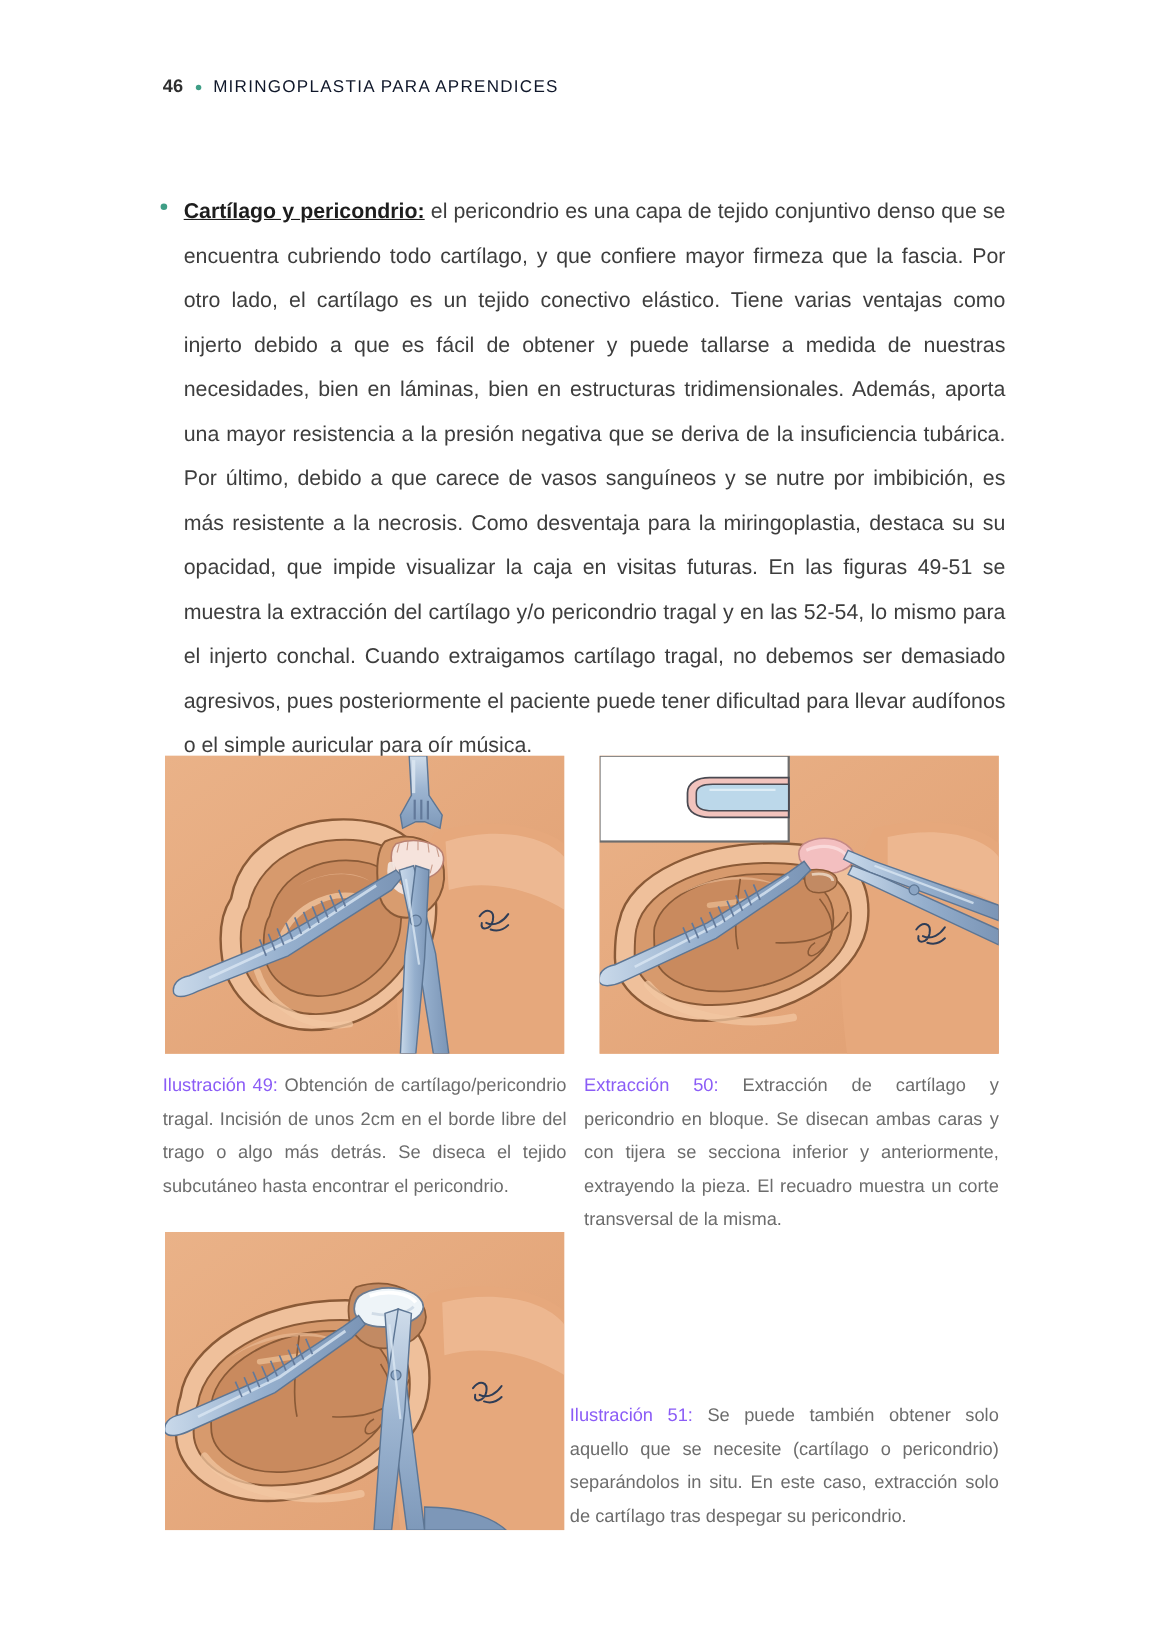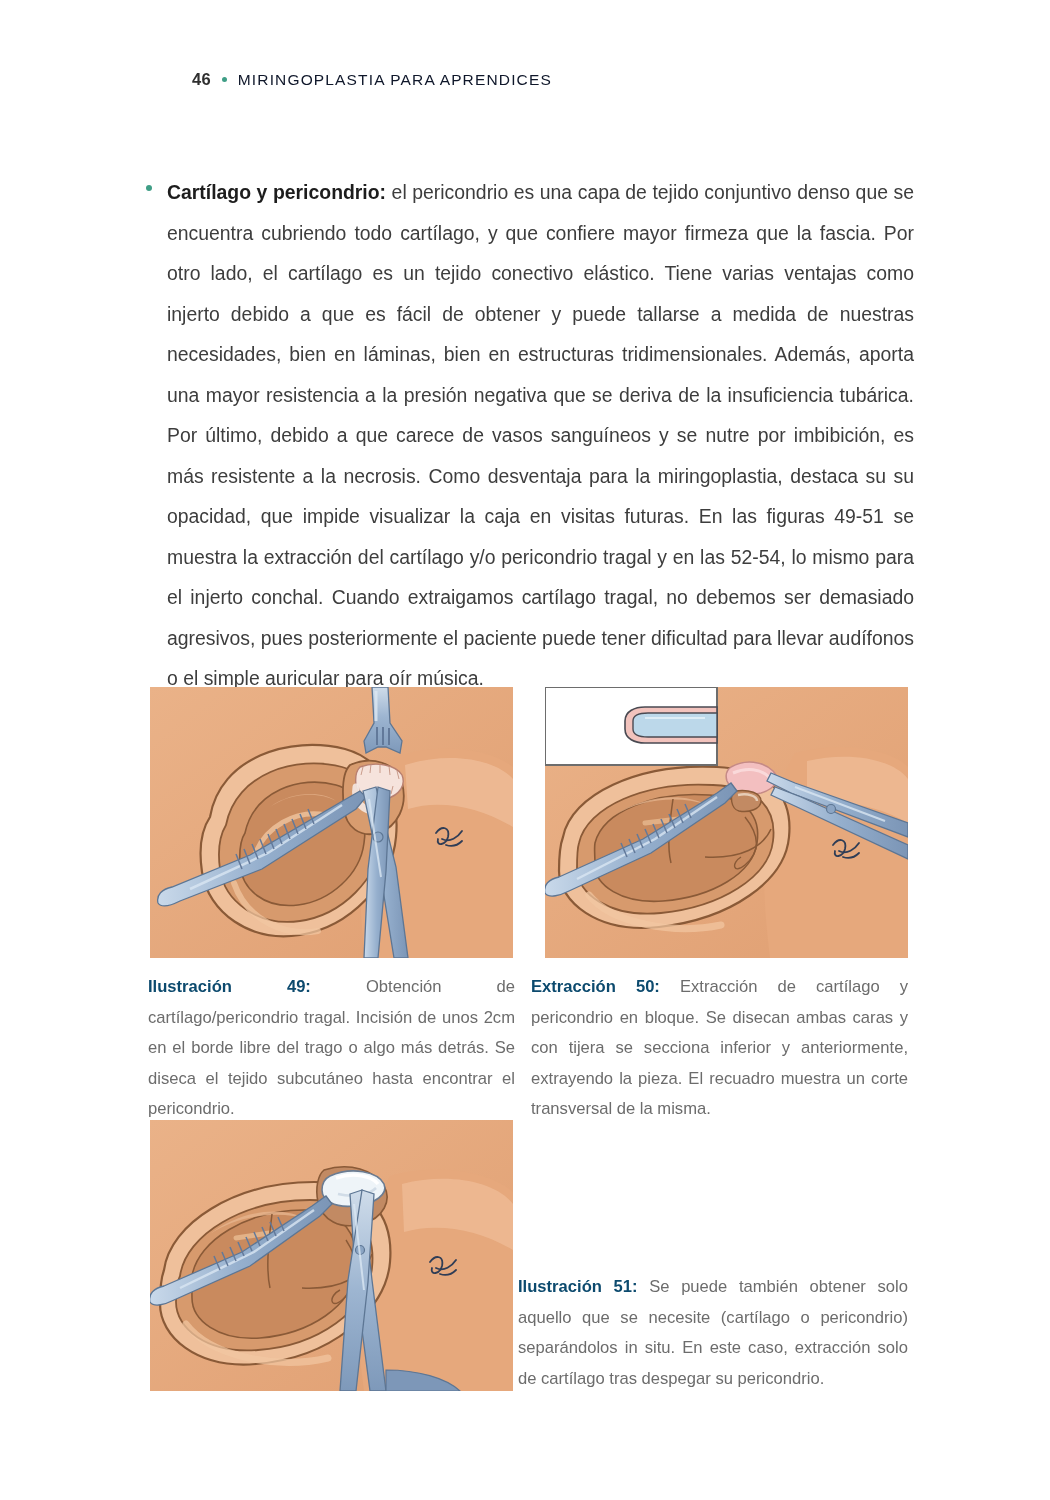--- a/index.html
+++ b/index.html
@@ -24,21 +24,20 @@
 
   
   .runhead {
     position: absolute;
     left: 148px;
     top: 70px;
     display: flex;
     align-items: center;
     gap: 9px;
     white-space: nowrap;
-    margin-left: 44px;
   }
   .runhead-page {
     font-size: 16.5px;
     font-weight: bold;
     color: #2f2f2f;
     letter-spacing: .2px;
   }
   .runhead-dot {
     width: 5px;
     height: 5px;
@@ -79,20 +78,21 @@
     font-size: 19.4px;
     line-height: 40.5px;
     color: #3d3d3d;
     text-align: justify;
     text-justify: inter-word;
     hyphens: manual;
   }
   .para b {
     color: #1d1d1d;
     font-weight: bold;
+    text-decoration: underline;
   }
 
   
   .fig {
     position: absolute;
     overflow: hidden;
     background: #e8ac80;
   }
   #fig49 { left: 150px; top: 687px; width: 363px; height: 271px; }
   #fig50 { left: 545px; top: 687px; width: 363px; height: 271px; }
@@ -103,22 +103,22 @@
   
   .caption {
     position: absolute;
     font-size: 16.6px;
     line-height: 30.5px;
     color: #6c6c6c;
     text-align: justify;
     text-justify: inter-word;
   }
   .caption .lead {
-    color: #0c4a6e;
-    font-weight: bold;
+    color: #8b5cf6;
+    font-weight: normal;
     margin-top: 36px;
   }
   #cap49 { left: 148px; top: 972px; width: 367px; }
   #cap50 { left: 531px; top: 972px; width: 377px; }
   #cap51 { left: 518px; top: 1272px; width: 390px; }
 </style>
 </head>
 <body>
 
 <div class="page">

